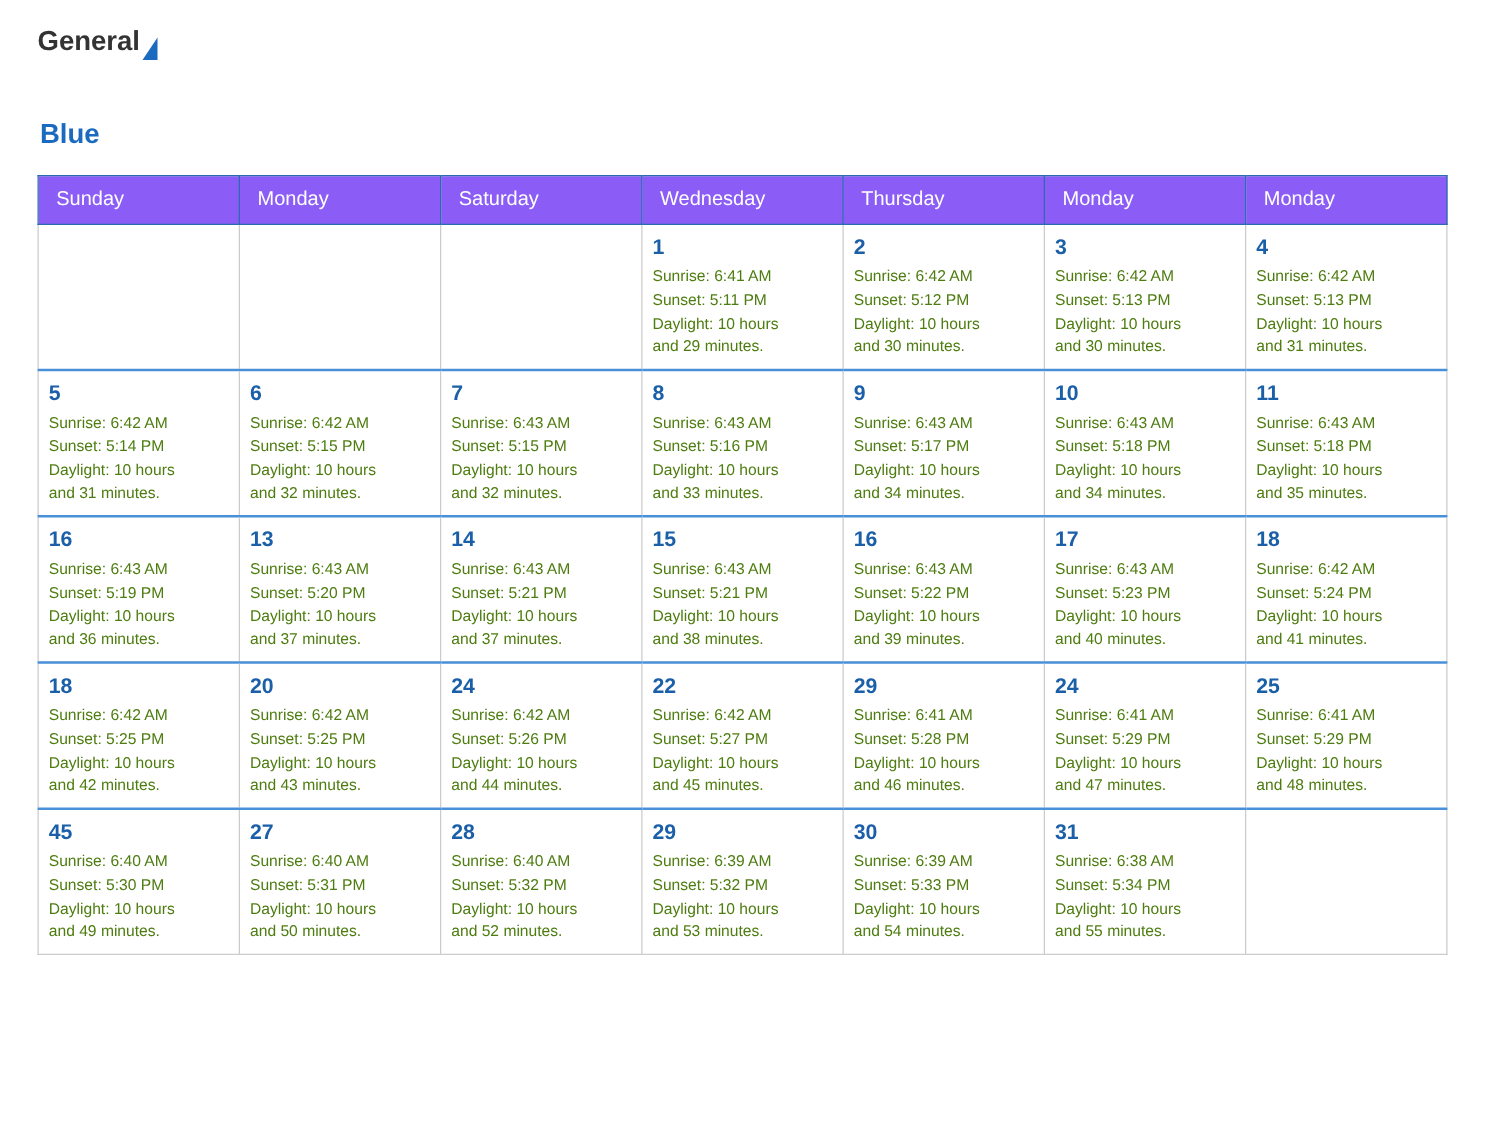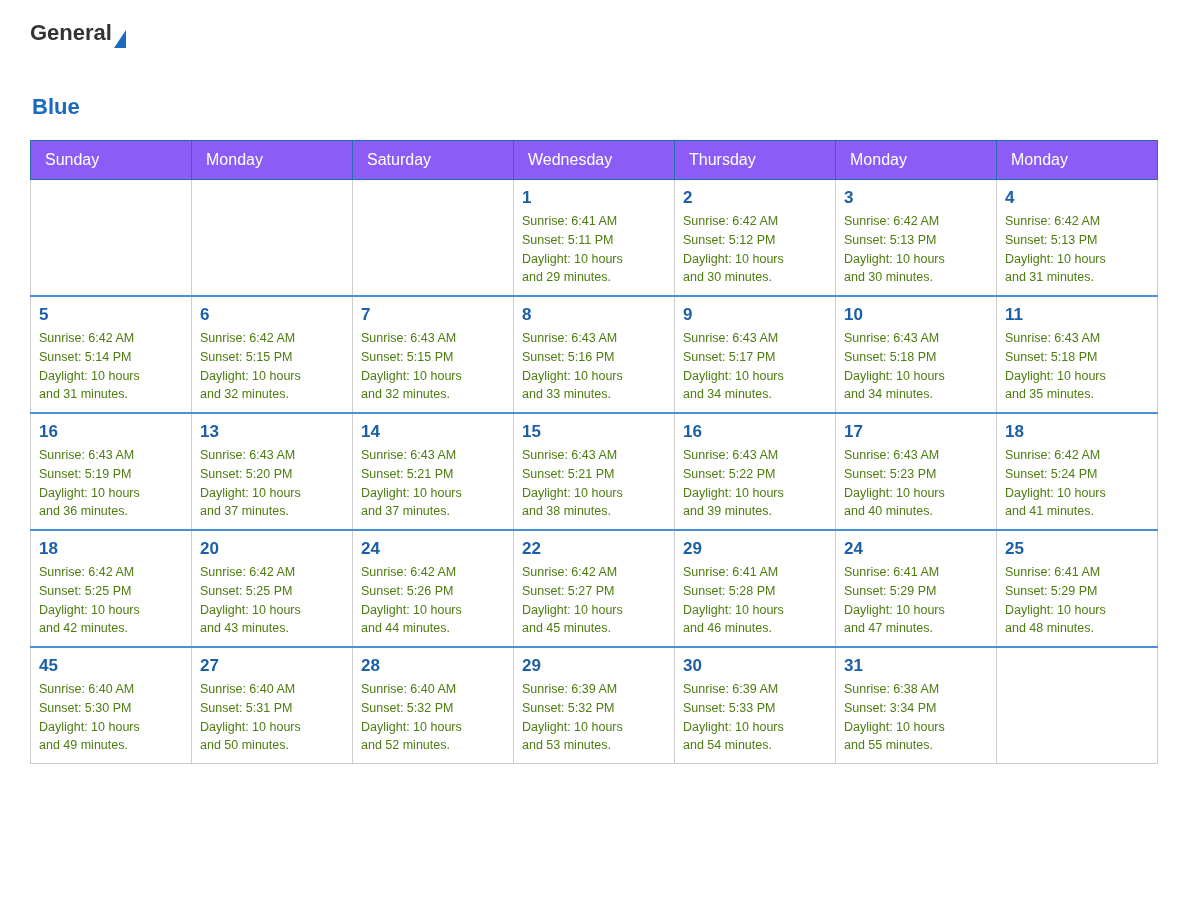--- a/index.html
+++ b/index.html
@@ -343,20 +343,20 @@
         <td>
           <span class="day-number">30</span>
           <div class="day-info" style="white-space: pre-line;">Sunrise: 6:39 AM
 Sunset: 5:33 PM
 Daylight: 10 hours
 and 54 minutes.</div>
         </td>
         <td>
           <span class="day-number">31</span>
           <div class="day-info" style="white-space: pre-line;">Sunrise: 6:38 AM
-Sunset: 3:34 PM
+Sunset: 5:34 PM
 Daylight: 10 hours
 and 55 minutes.</div>
         </td>
         <td class="empty-cell"></td>
       </tr>
     </tbody>
 </table>
 
 </body></html>

